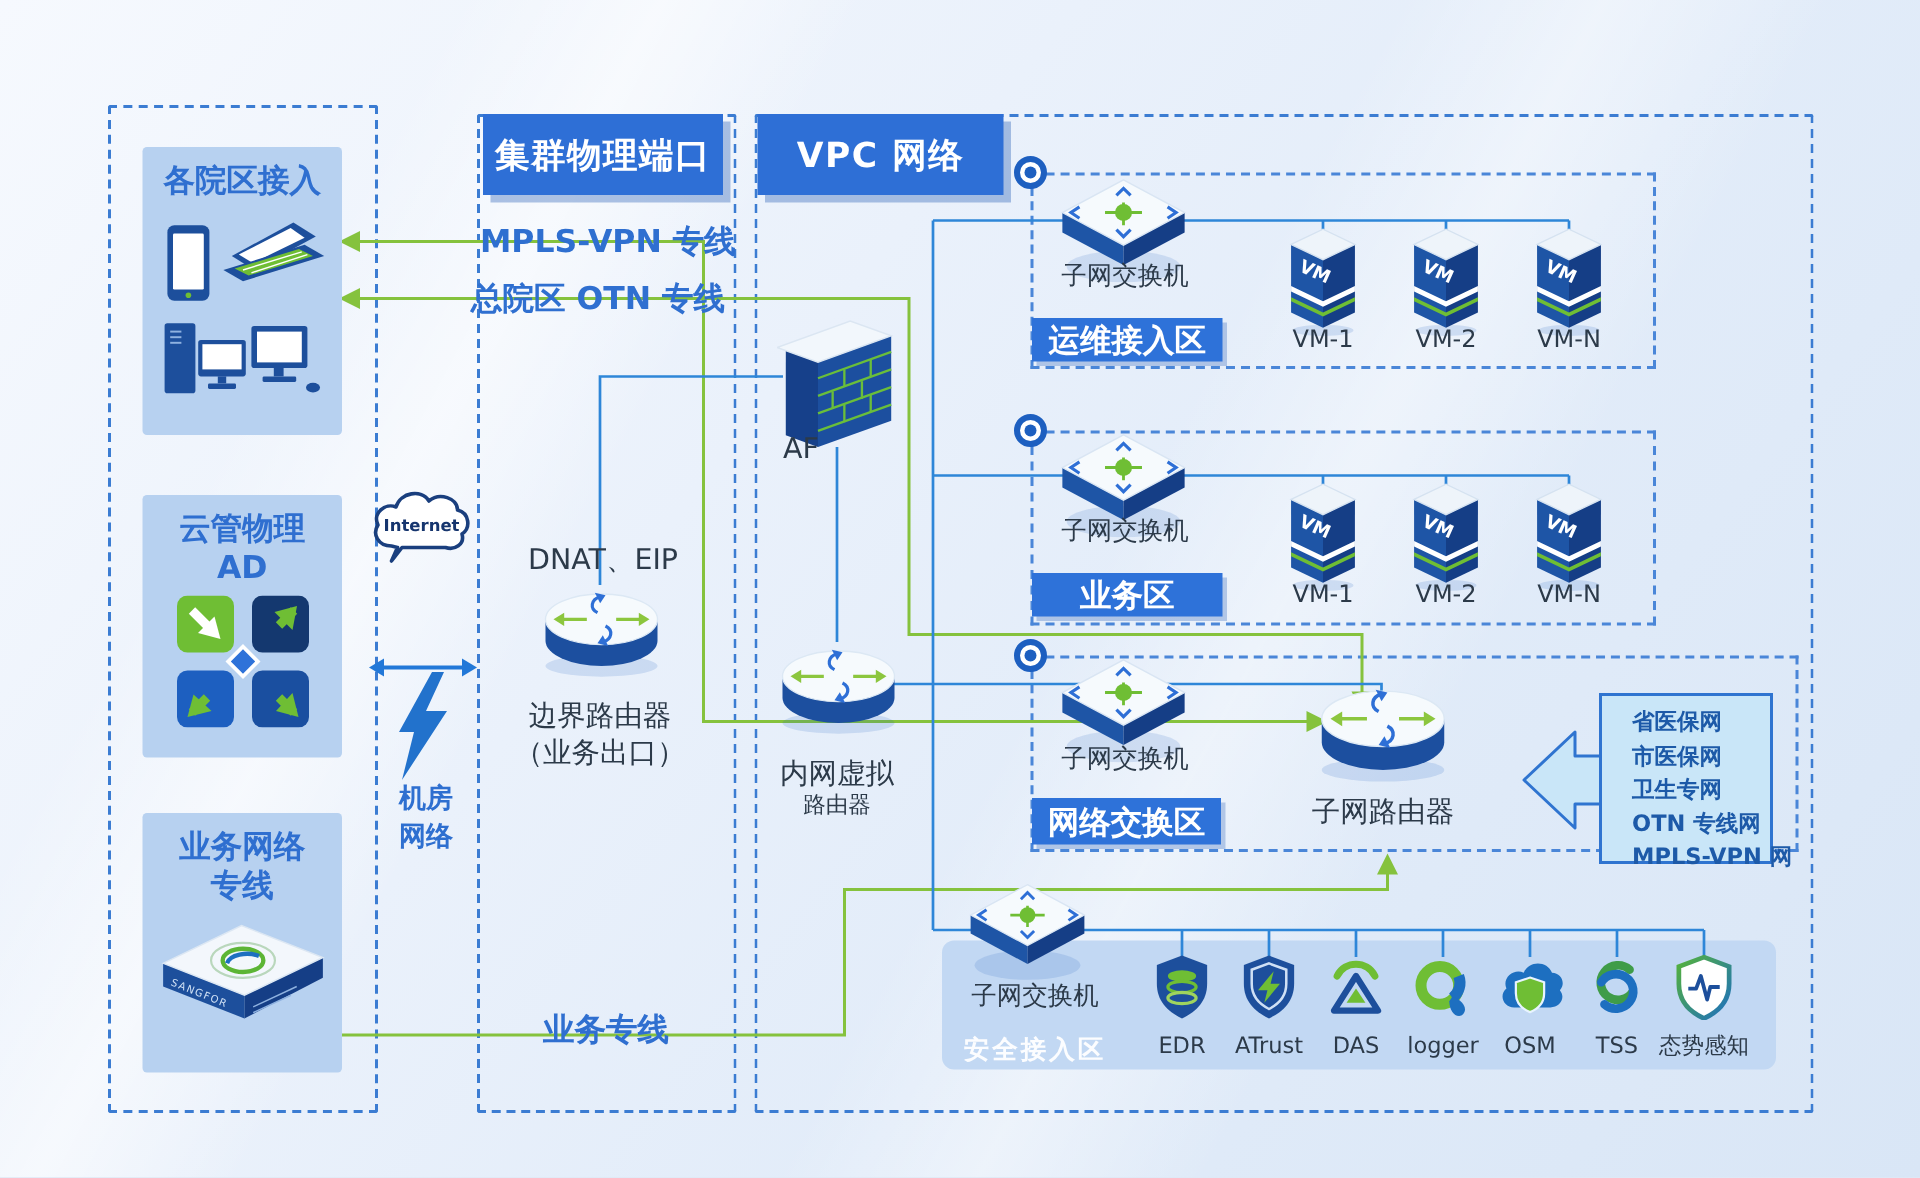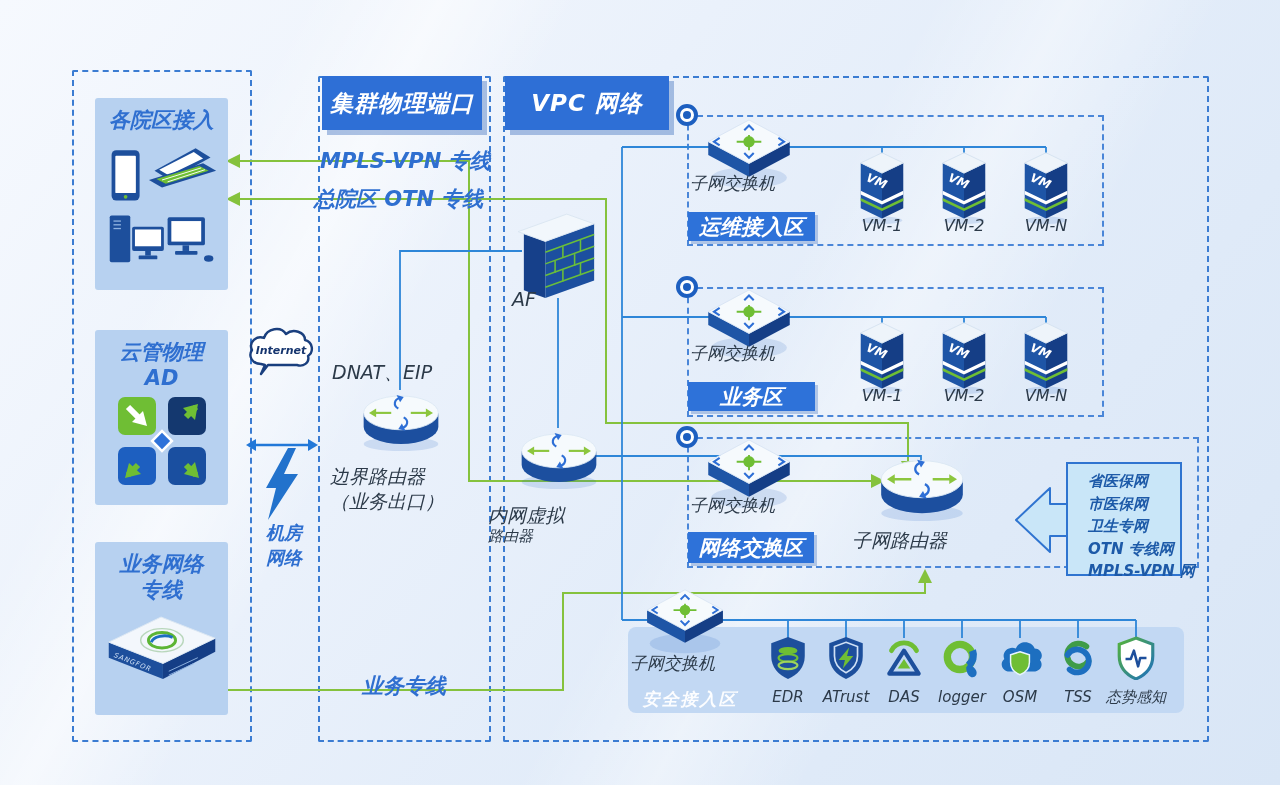--- a/index.html
+++ b/index.html
@@ -1,31 +1,31 @@
 <!DOCTYPE html>
 <html><head>
 <meta charset="utf-8">
 <style>
   html,body{margin:0;padding:0;}
   body{font-family:"DejaVu Sans","Liberation Sans",sans-serif;background:#dfe9f6;}
   .canvas{position:relative;width:1280px;height:785px;overflow:hidden;
-    background:linear-gradient(128deg,#f6f9fe 0%,#eaf1fb 38%,#e2ecf9 62%,#d9e6f6 100%);font-style:italic;}
+    background:linear-gradient(128deg,#f6f9fe 0%,#eaf1fb 38%,#e2ecf9 62%,#d9e6f6 100%);}
   .canvas::before{content:"";position:absolute;inset:0;
     background:linear-gradient(118deg,rgba(255,255,255,0) 18%,rgba(255,255,255,.55) 26%,rgba(255,255,255,0) 34%,rgba(255,255,255,0) 55%,rgba(255,255,255,.4) 63%,rgba(255,255,255,0) 72%);}
   .abs{position:absolute;}
   .z1{z-index:1}.z2{z-index:2}.z3{z-index:3}
   .region{border:2px dashed #3b7cd2;border-radius:2px;}
   .zone{border:2px dashed #4a86d8;}
   .hdr{background:#2e6fd6;color:#fff;font-weight:bold;font-size:23px;text-align:center;
     box-shadow:5px 5px 0 rgba(29,85,178,.35);display:flex;align-items:center;justify-content:center;letter-spacing:1px;}
   .panel{background:#b7d1f0;border-radius:3px;text-align:center;}
   .panel-title{color:#2f6fd0;font-weight:bold;font-size:21px;line-height:27px;padding-top:9px;}
   .tag{background:#2e72d9;color:#fff;font-weight:bold;font-size:21px;text-align:center;
     display:flex;align-items:center;justify-content:center;box-shadow:3px 3px 0 rgba(29,85,178,.28);}
-  .lbl{color:#2c3a49;font-size:17px;white-space:nowrap;}
+  .lbl{color:#2c3a49;font-size:17px;text-align:center;white-space:nowrap;}
   .lbl-sm{color:#2c3a49;font-size:15px;text-align:center;white-space:nowrap;}
   .linelbl{color:#2f6fd0;font-size:21px;font-weight:bold;text-align:center;white-space:nowrap;}
   .port{width:14px;height:14px;background:#fff;border:4px solid #1d5fc0;border-radius:50%;}
   .port::after{content:"";position:absolute;left:3px;top:3px;width:8px;height:8px;border-radius:50%;background:#1d5fc0;}
   .secbox{background:#c2d8f3;border-radius:8px;}
   .extbox{background:#c9e6f8;border:2px solid #2f74d0;}
   .extline{color:#1d5aa8;font-size:15px;font-weight:600;line-height:22.5px;white-space:nowrap;}
   .sectag{color:rgba(255,255,255,.95);font-weight:bold;font-size:17px;text-align:center;letter-spacing:2px;}
   .roomlbl{color:#2e6fd0;font-size:18px;font-weight:bold;text-align:center;line-height:25px;}
 </style>

